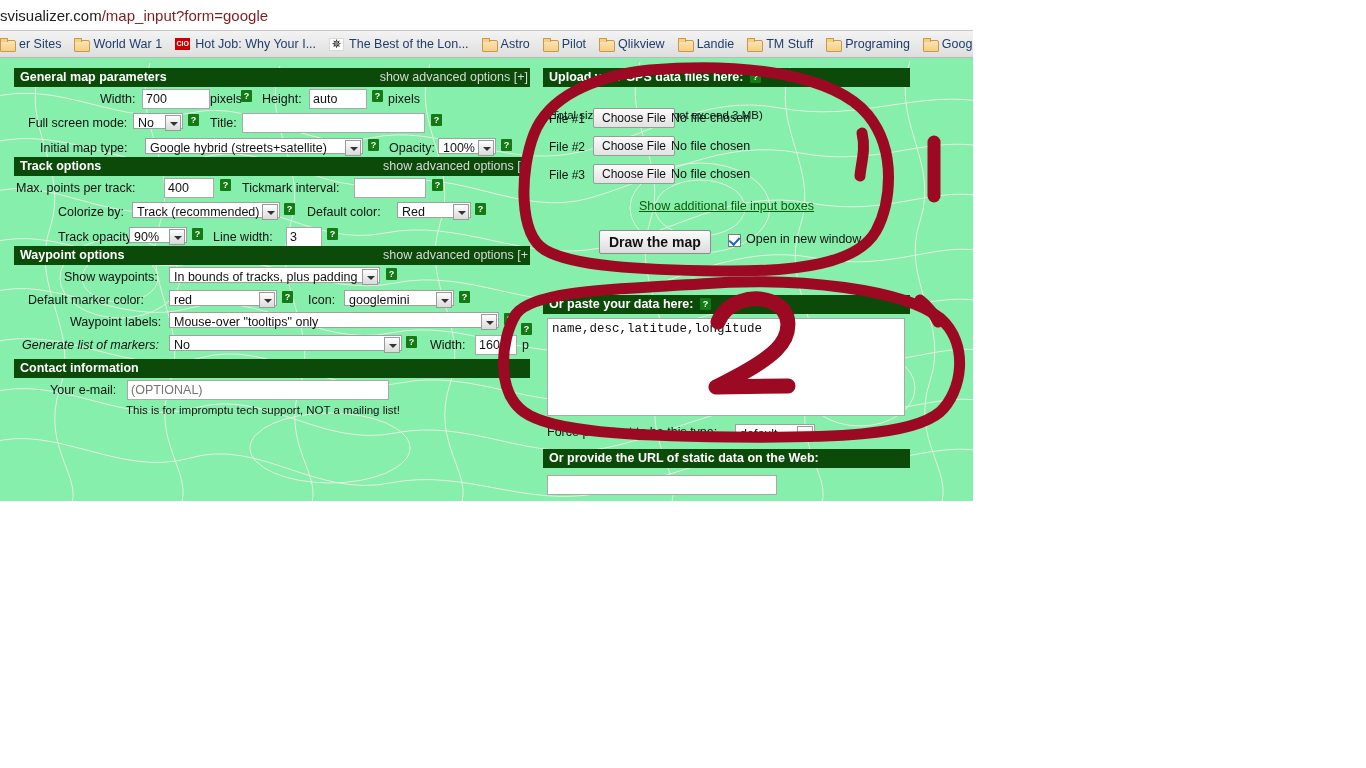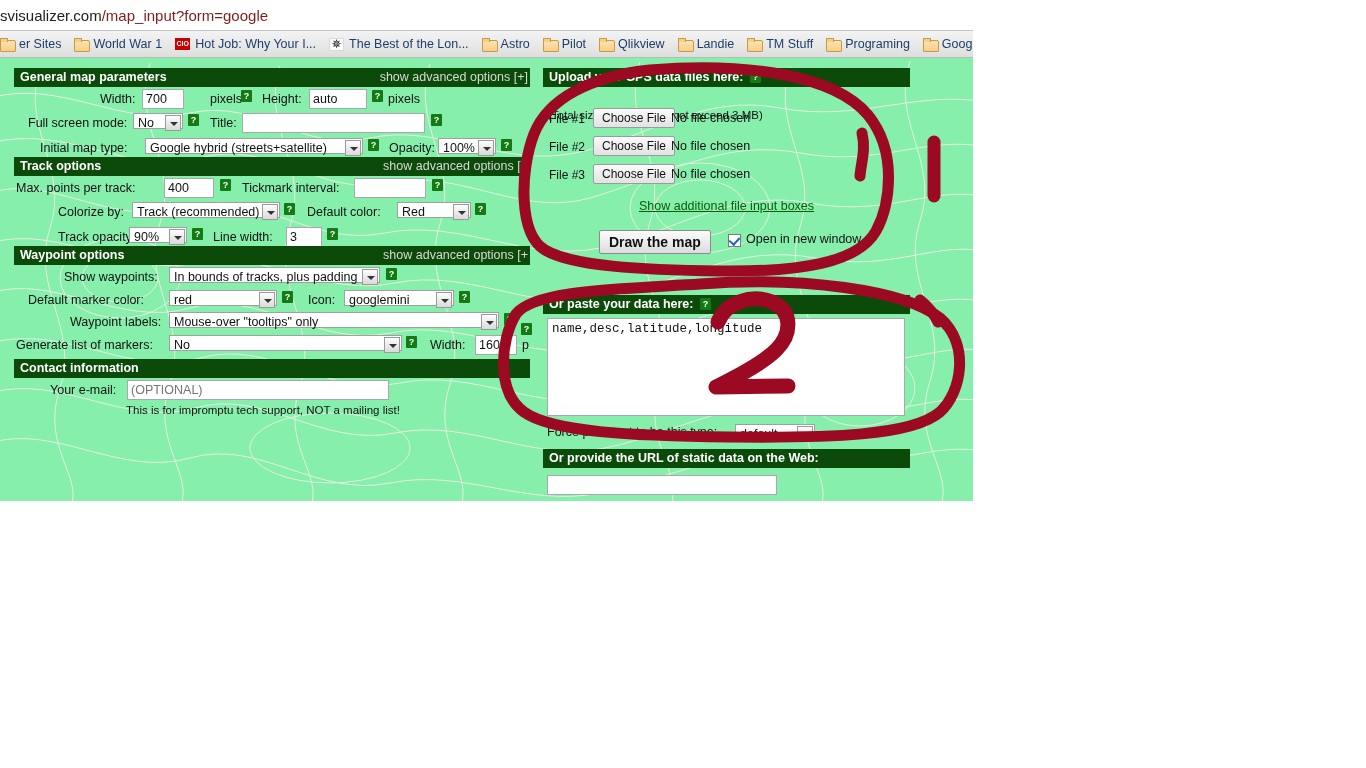--- a/index.html
+++ b/index.html
@@ -297,21 +297,21 @@
 
     <div class="col-left">
 
       <div class="sec-head">
         <span>General map parameters</span>
         <span class="adv">show advanced options [+]</span>
       </div>
       <div style="position:relative;height:70px;">
         <div class="row" style="height:24px;">
           <span class="lbl" style="left:86px;">Width:</span>
-          <input class="txt" style="left: 128px; top: 2px; width: 42px;" value="700">
+          <input class="txt" style="left: 128px; top: 2px; width: 68px;" value="700">
           <span class="lbl" style="left:196px;">pixels</span>
           <span class="hlp hlp-abs" style="left:227px; top:3px;">?</span>
           <span class="lbl" style="left:248px;">Height:</span>
           <input class="txt" style="left: 295px; top: 2px; width: 58px;" value="auto">
           <span class="hlp hlp-abs" style="left:358px; top:3px;">?</span>
           <span class="lbl" style="left:374px;">pixels</span>
         </div>
         <div class="row" style="height:25px;">
           <span class="lbl" style="left:14px;">Full screen mode:</span>
           <div class="sel" style="left:119px; top:2px; width:50px;">
@@ -408,21 +408,21 @@
         </div>
         <div class="row" style="height:23px;">
           <span class="lbl" style="left:56px;">Waypoint labels:</span>
           <div class="sel" style="left:155px; top:2px; width:330px;">
             <span class="val">Mouse-over "tooltips" only</span>
             <span class="arrowbox"></span>
           </div>
           <span class="hlp hlp-abs" style="left:490px; top:3px;">?</span>
         </div>
         <div class="row" style="height:25px;">
-          <span class="lbl" style="left:2px;">Generate list of markers:</span>
+          <span class="lbl" style="left:8px;font-style:italic;">Generate list of markers:</span>
           <div class="sel" style="left:155px; top:2px; width:233px;">
             <span class="val">No</span>
             <span class="arrowbox"></span>
           </div>
           <span class="hlp hlp-abs" style="left:392px; top:3px;">?</span>
           <span class="lbl" style="left:416px;">Width:</span>
           <input class="txt" style="left: 461px; top: 2px; width: 42px;" value="160">
           <span class="lbl" style="left:508px;">p</span>
           <span class="hlp hlp-abs" style="left:507px; top:-10px;">?</span>
         </div>

